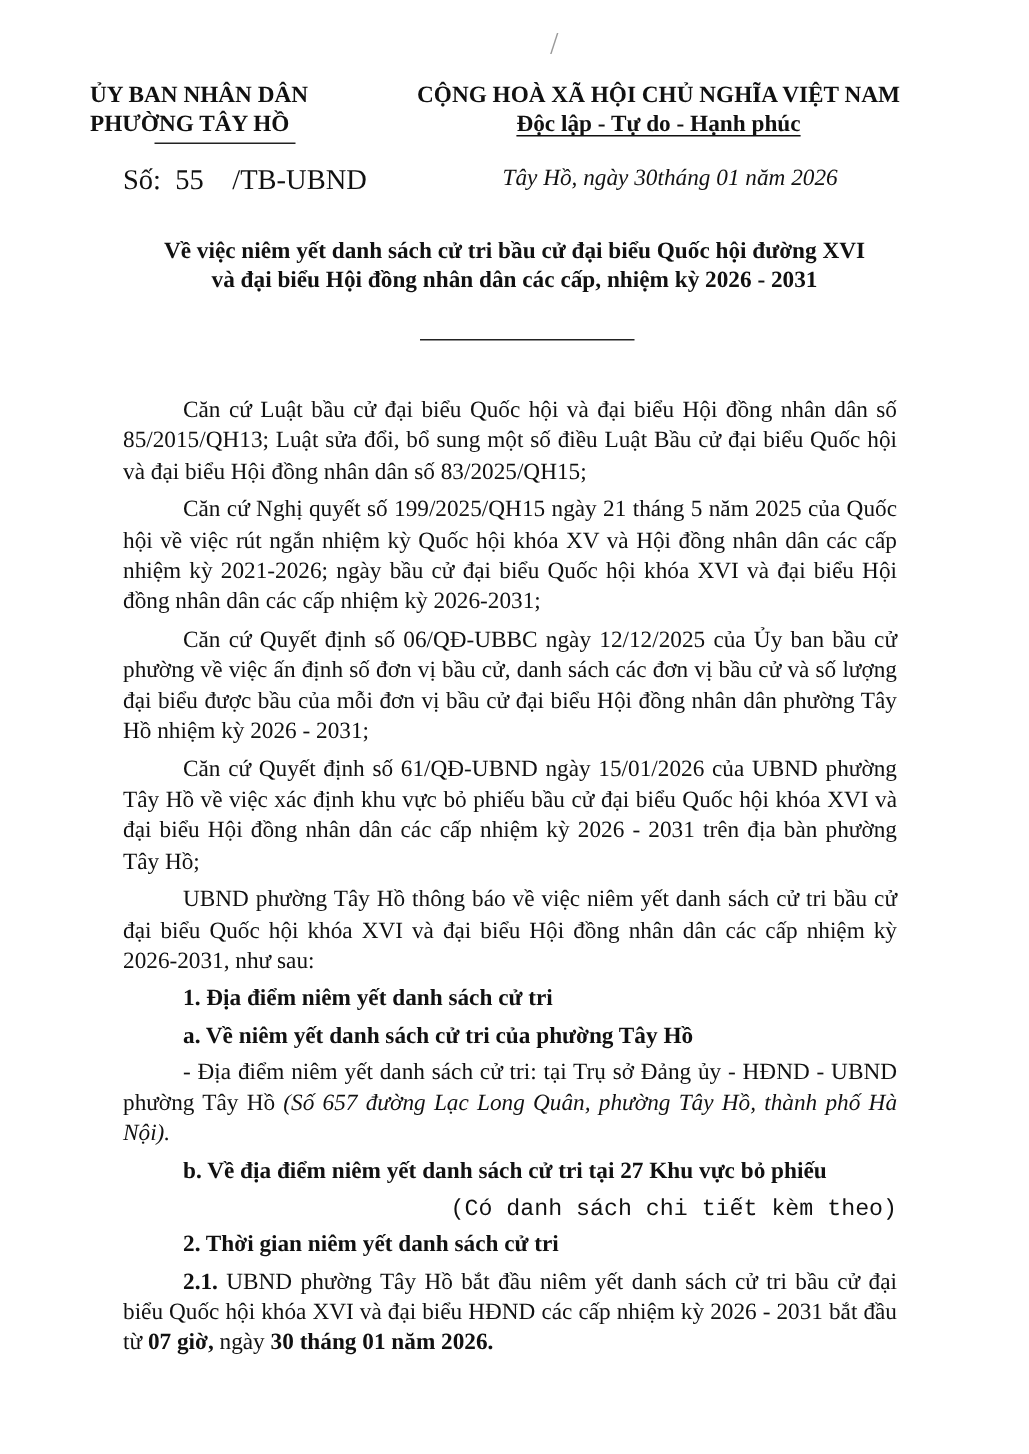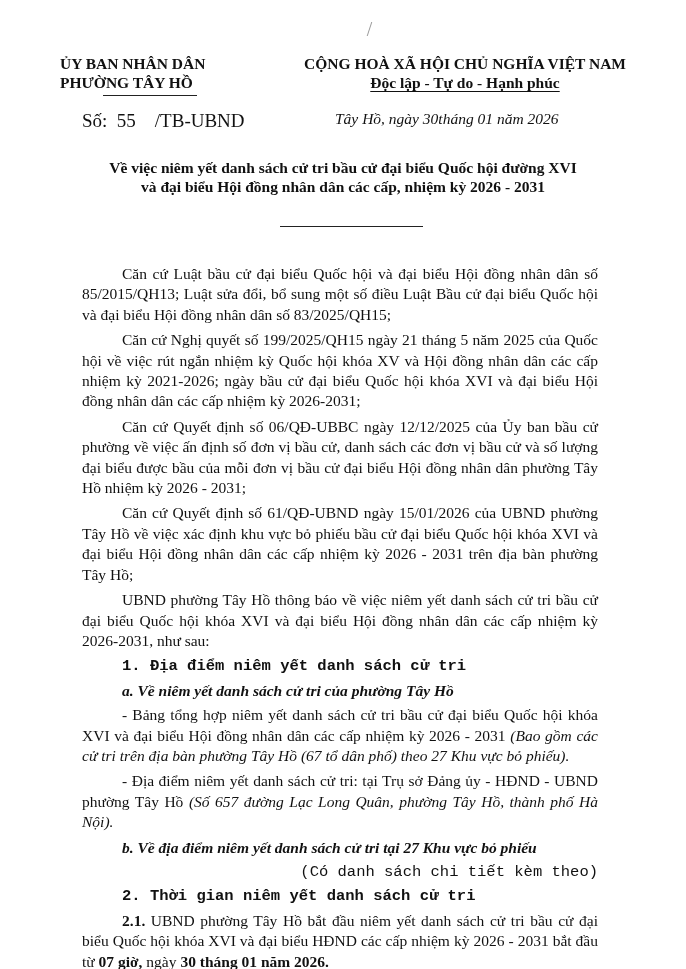--- a/index.html
+++ b/index.html
@@ -6,33 +6,33 @@
     body {
       width: 686px; height: 969px; position: relative; overflow: hidden;
       font-family: "Liberation Serif", "DejaVu Serif", serif;
       color: #111111;
     }
     .mark { position: absolute; left: 369px; top: 22px; width: 1px; height: 14px;
       background: #9a9a9a; transform: skewX(-18deg); }
     .hdr-left { position: absolute; left: 60px; top: 54px; width: 180px; 
       font-weight: bold; font-size: 15.5px; line-height: 19px; }
     .hdr-left .rule { width: 94px; height: 1px; background: #222; margin: 3px auto 0; }
-    .hdr-right { position: absolute; left: 295px; top: 54px; width: 340px; text-align: center;
+    .hdr-right { position: absolute; left: 269px; top: 54px; width: 340px; text-align: center;
       font-weight: bold; font-size: 15.5px; line-height: 19px; }
     .hdr-right .motto { text-decoration: underline; text-underline-offset: 3px; }
     .docno { position: absolute; left: 82px; top: 110px; font-size: 19px; white-space: pre; }
     .place-date { position: absolute; left: 335px; top: 110px; font-size: 15.5px; font-style: italic; white-space: pre; }
     .title-block { position: absolute; left: 60px; top: 158px; width: 566px; text-align: center;
       font-weight: bold; font-size: 15.5px; line-height: 19px; }
     .title-block .main { font-size: 16px; }
     .title-rule { position: absolute; left: 280px; top: 226px; width: 143px; height: 1px; background: #222; }
     .body { position: absolute; left: 82px; top: 240px; width: 516px; font-size: 15.5px; line-height: 20.4px; margin-top: 24px; }
     .p { text-align: justify; text-indent: 40px; margin: 0 0 5px 0; }
-    .h1 { font-weight: bold; padding-left: 40px; margin: 2px 0 4px 0; font-family: Liberation Mono, monospace; }
-    .h2 { font-weight: bold; font-style: italic; padding-left: 40px; margin: 0 0 4px 0; }
+    .h1 { font-weight: bold; padding-left: 40px; margin: 2px 0 4px 0; }
+    .h2 { font-weight: bold; padding-left: 40px; margin: 0 0 4px 0; }
     .center { text-align: right; margin: 0 0 4px 0; font-family: Liberation Mono, monospace; }
     .i { font-style: italic; }
     .b { font-weight: bold; }
   </style>
 </head>
 <body>
 
 <div class="mark"></div>
 
 <div class="hdr-left">
@@ -58,21 +58,20 @@
 <div class="body">
   <p class="p">Căn cứ Luật bầu cử đại biểu Quốc hội và đại biểu Hội đồng nhân dân số 85/2015/QH13; Luật sửa đổi, bổ sung một số điều Luật Bầu cử đại biểu Quốc hội và đại biểu Hội đồng nhân dân số 83/2025/QH15;</p>
   <p class="p">Căn cứ Nghị quyết số 199/2025/QH15 ngày 21 tháng 5 năm 2025 của Quốc hội về việc rút ngắn nhiệm kỳ Quốc hội khóa XV và Hội đồng nhân dân các cấp nhiệm kỳ 2021-2026; ngày bầu cử đại biểu Quốc hội khóa XVI và đại biểu Hội đồng nhân dân các cấp nhiệm kỳ 2026-2031;</p>
   <p class="p">Căn cứ Quyết định số 06/QĐ-UBBC ngày 12/12/2025 của Ủy ban bầu cử phường về việc ấn định số đơn vị bầu cử, danh sách các đơn vị bầu cử và số lượng đại biểu được bầu của mỗi đơn vị bầu cử đại biểu Hội đồng nhân dân phường Tây Hồ nhiệm kỳ 2026 - 2031;</p>
   <p class="p">Căn cứ Quyết định số 61/QĐ-UBND ngày 15/01/2026 của UBND phường Tây Hồ về việc xác định khu vực bỏ phiếu bầu cử đại biểu Quốc hội khóa XVI và đại biểu Hội đồng nhân dân các cấp nhiệm kỳ 2026 - 2031 trên địa bàn phường Tây Hồ;</p>
   <p class="p">UBND phường Tây Hồ thông báo về việc niêm yết danh sách cử tri bầu cử đại biểu Quốc hội khóa XVI và đại biểu Hội đồng nhân dân các cấp nhiệm kỳ 2026-2031, như sau:</p>
 
   <div class="h1">1. Địa điểm niêm yết danh sách cử tri</div>
   <div class="h2">a. Về niêm yết danh sách cử tri của phường Tây Hồ</div>
 
-  <p class="p"><span>- Bảng tổng hợp niêm yết danh sách cử tri bầu cử đại biểu Quốc hội khóa XVI và đại biểu Hội đồng nhân dân các cấp nhiệm kỳ 2026 - 2031 </span><span class="i">(Bao gồm các cử tri trên địa bàn phường Tây Hồ (67 tổ dân phố) theo 27 Khu vực bỏ phiếu).</span></p>
   <p class="p"><span>- Địa điểm niêm yết danh sách cử tri: tại Trụ sở Đảng ủy - HĐND - UBND phường Tây Hồ </span><span class="i">(Số 657 đường Lạc Long Quân, phường Tây Hồ, thành phố Hà Nội).</span></p>
 
   <div class="h2">b. Về địa điểm niêm yết danh sách cử tri tại 27 Khu vực bỏ phiếu</div>
   <div class="center">(Có danh sách chi tiết kèm theo)</div>
 
   <div class="h1">2. Thời gian niêm yết danh sách cử tri</div>
   <p class="p"><span class="b">2.1.</span><span> UBND phường Tây Hồ bắt đầu niêm yết danh sách cử tri bầu cử đại biểu Quốc hội khóa XVI và đại biểu HĐND các cấp nhiệm kỳ 2026 - 2031 bắt đầu từ </span><span class="b">07 giờ,</span><span> ngày </span><span class="b">30 tháng 01 năm 2026.</span></p>
 </div>
 
 </body></html>

